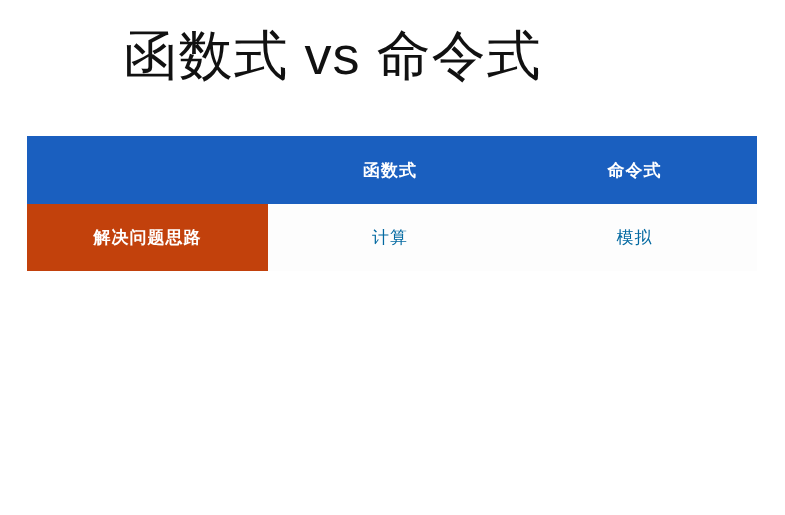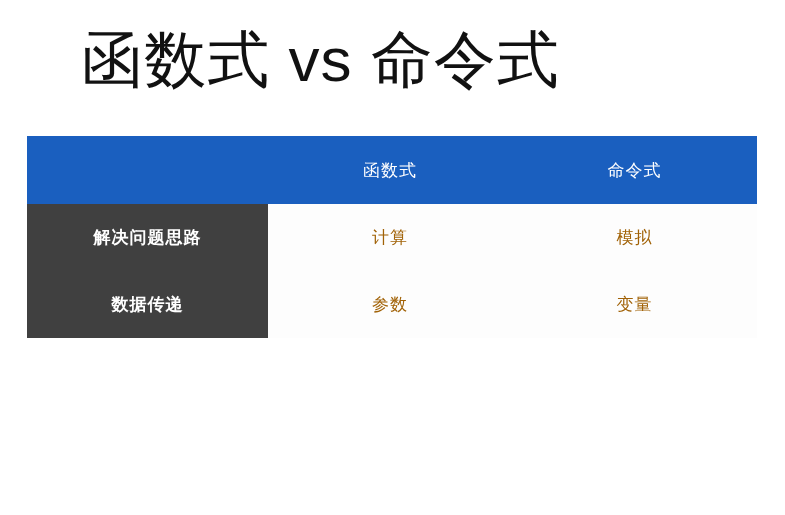--- a/index.html
+++ b/index.html
@@ -11,24 +11,24 @@
     height: 515px;
     background: #ffffff;
     font-family: "Liberation Sans", "DejaVu Sans", sans-serif;
     overflow: hidden;
     position: relative;
   }
 
   .page-title {
     position: absolute;
     top: 26px;
-    left: 0;
+    left: 12px;
     width: 641px;
     text-align: center;
-    font-size: 62px;
+    font-size: 54px;
     line-height: 1.1;
     font-weight: 400;
     color: #111111;
     letter-spacing: 1px;
     white-space: nowrap;
   }
 
   .comparison-table {
     position: absolute;
     left: 27px;
@@ -50,40 +50,40 @@
     height: 67px;
     vertical-align: middle;
     text-align: center;
   }
 
   
   .head-row th {
     background: #1a5fbf;
     color: #ffffff;
     font-size: 17px;
-    font-weight: 400;
+    font-weight: 700;
     letter-spacing: 1px;
     height: 68px;
   }
   .head-row th.head-blank {
     background: #1a5fbf;
   }
 
   
   td.row-label {
-    background: #404040;
+    background: #c2410c;
     color: #ffffff;
     font-size: 17px;
     font-weight: 700;
     letter-spacing: 1px;
   }
 
   
   td.data-cell {
-    color: #a16207;
+    color: #0369a1;
     font-size: 17px;
     font-weight: 400;
     letter-spacing: 1px;
   }
   tr.row-odd td.data-cell  { background: #fdfdfd; }
   tr.row-even td.data-cell { background: #e2e5e8; }
 
   tr.last-row td { height: 68px; }
 </style>
 </head>
@@ -103,19 +103,14 @@
       <th>函数式</th>
       <th>命令式</th>
     </tr>
   </thead>
   <tbody>
     <tr class="row-odd">
       <td class="row-label">解决问题思路</td>
       <td class="data-cell">计算</td>
       <td class="data-cell">模拟</td>
     </tr>
-    <tr class="row-odd">
-      <td class="row-label">数据传递</td>
-      <td class="data-cell">参数</td>
-      <td class="data-cell">变量</td>
-    </tr>
   </tbody>
 </table>
 
 </body></html>

